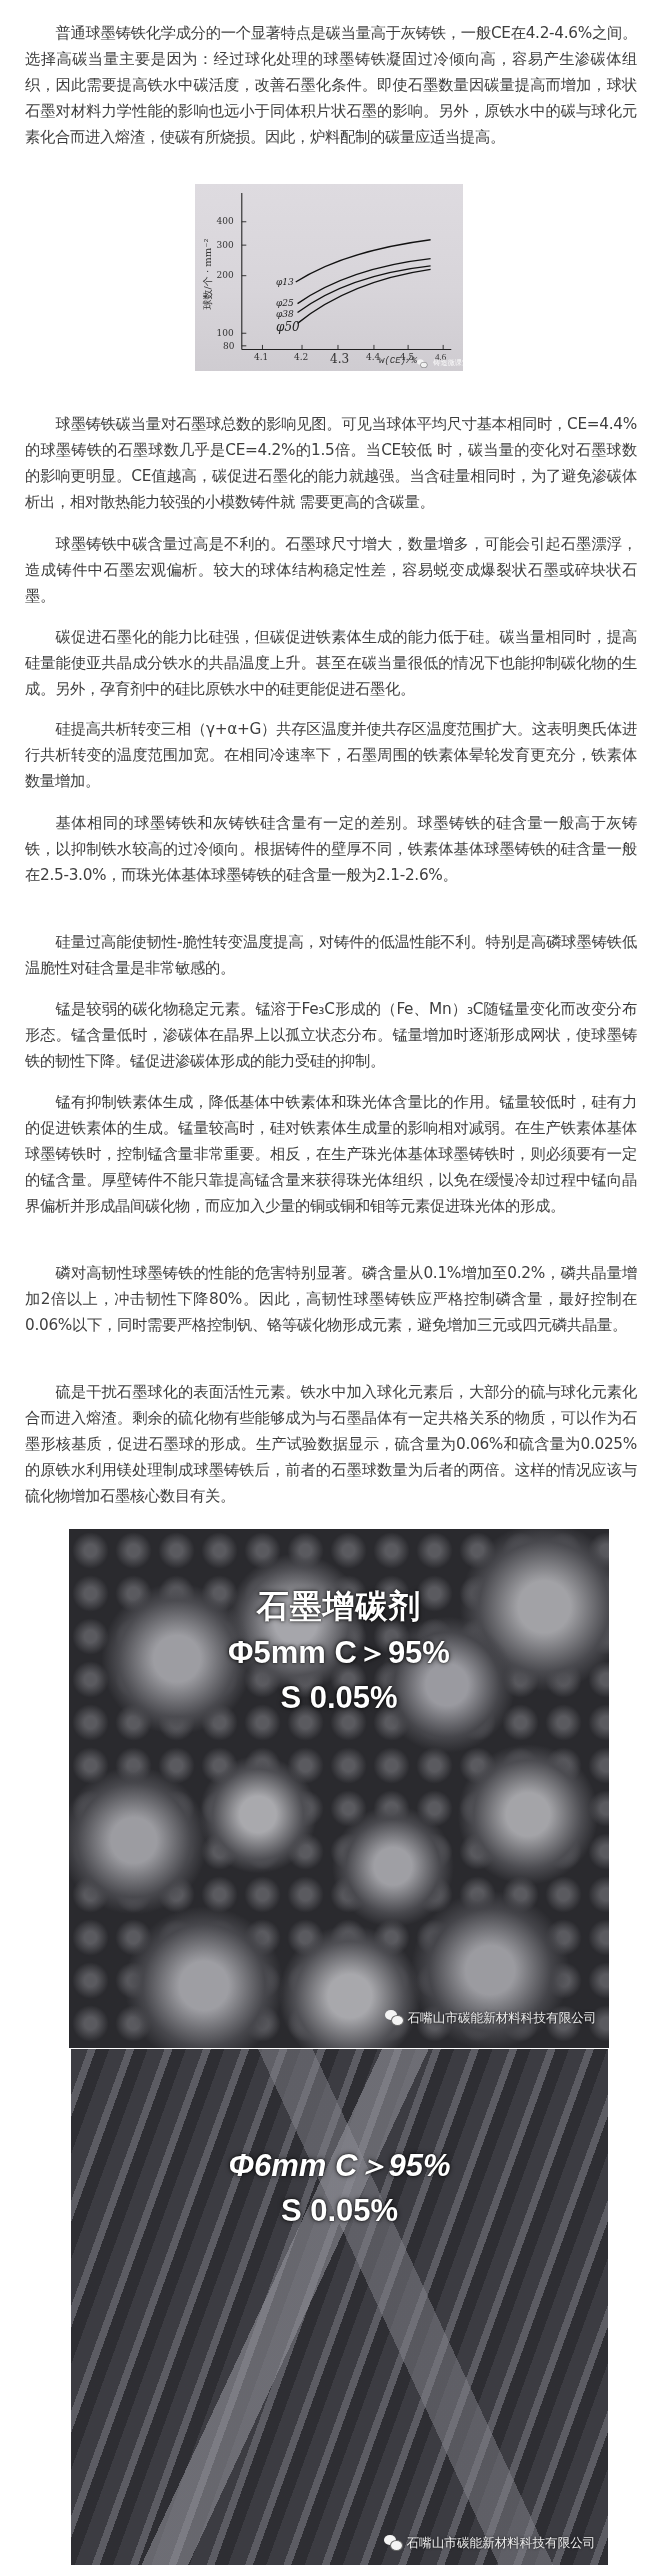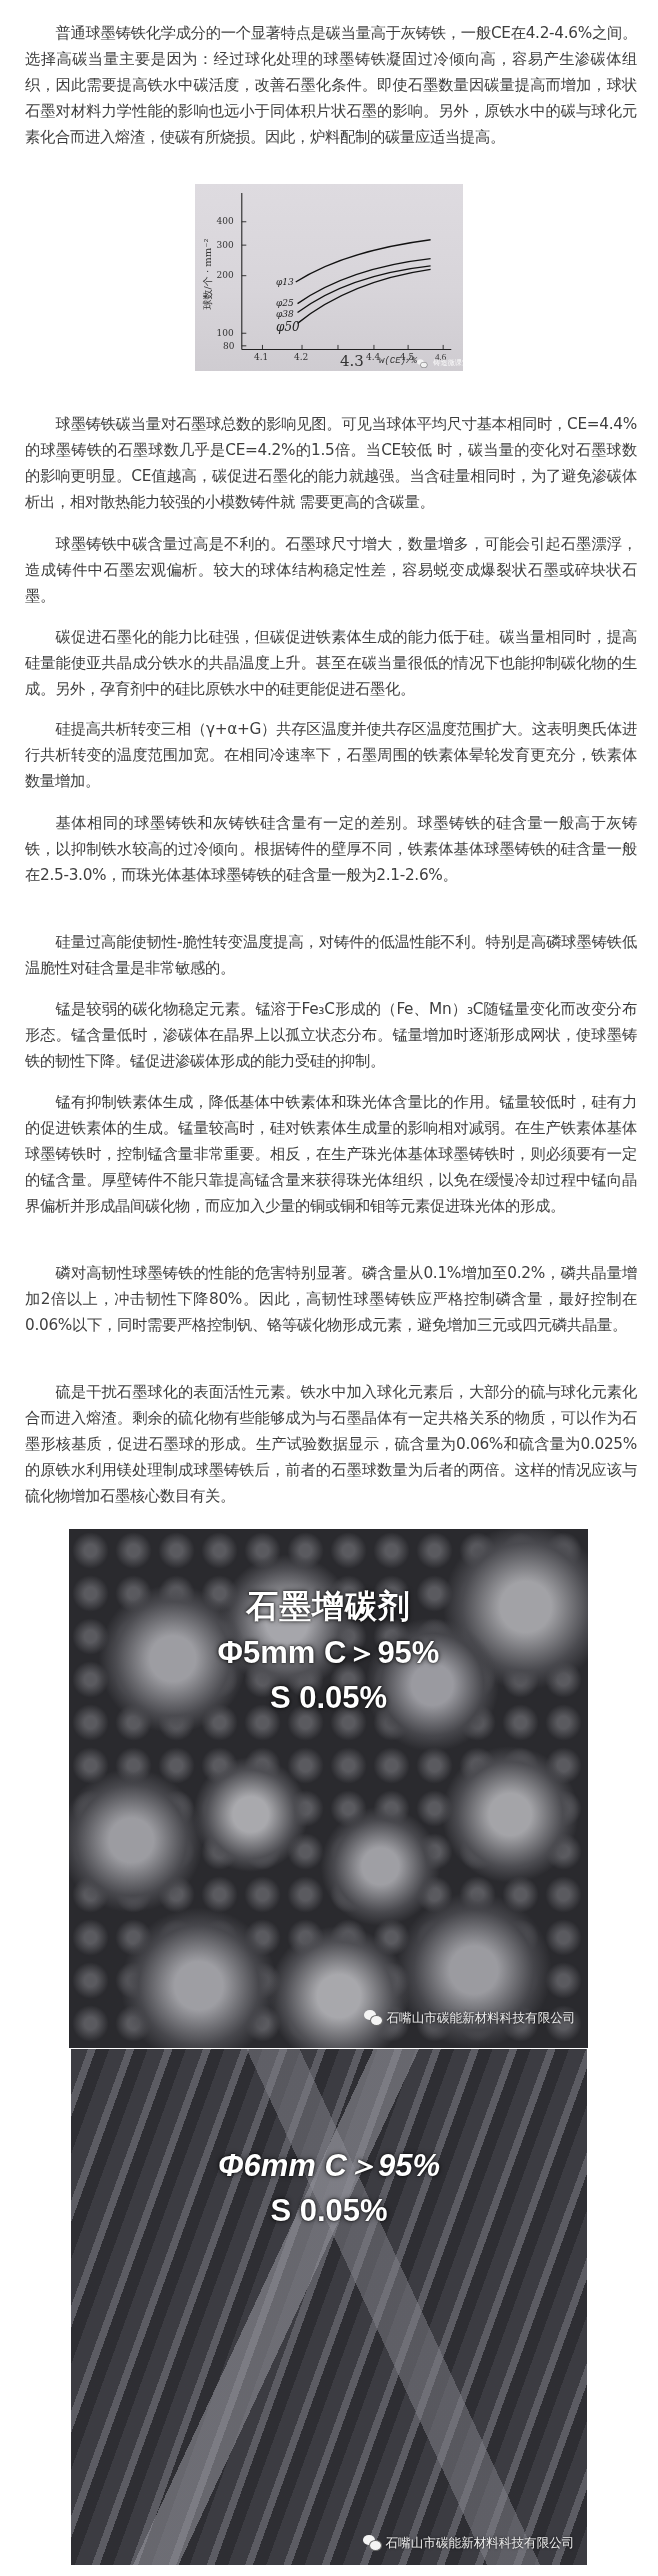--- a/index.html
+++ b/index.html
@@ -46,20 +46,21 @@
   .chart-fig .wm {
     position: absolute; left: 218px; top: 172px;
     font-size: 7.2px; color: #ffffff; opacity: 0.9; white-space: nowrap;
   }
 
   
   .photo {
     position: absolute;
     overflow: hidden;
     background-color: #3a3a3e;
+    padding-left: 21px;
   }
   .photo.balls {
     left: 69px; top: 1529px; width: 519px; height: 519px;
     background-image:
       radial-gradient(circle at 20% 25%, #9d9da2 0 4%, #4b4b50 10%, transparent 13%),
       radial-gradient(circle at 42% 18%, #a6a6ab 0 4%, #505055 10%, transparent 13%),
       radial-gradient(circle at 70% 30%, #9a9aa0 0 4%, #46464b 10%, transparent 13%),
       radial-gradient(circle at 88% 15%, #a2a2a6 0 4%, #4a4a4f 10%, transparent 13%),
       radial-gradient(circle at 12% 60%, #9c9ca1 0 4%, #48484d 10%, transparent 13%),
       radial-gradient(circle at 35% 55%, #a9a9ad 0 4%, #4e4e53 10%, transparent 13%),
@@ -141,21 +142,21 @@
     <span class="ylab">球数/个 · mm⁻²</span>
 
     <span style="position:absolute;left:21.6px;top:32px;font-family:'DejaVu Serif',serif;font-size:9px;color:#333;">400</span>
     <span style="position:absolute;left:21.6px;top:56px;font-family:'DejaVu Serif',serif;font-size:9px;color:#333;">300</span>
     <span style="position:absolute;left:21.6px;top:86px;font-family:'DejaVu Serif',serif;font-size:9px;color:#333;">200</span>
     <span style="position:absolute;left:21.6px;top:144px;font-family:'DejaVu Serif',serif;font-size:9px;color:#333;">100</span>
     <span style="position:absolute;left:28px;top:157px;font-family:'DejaVu Serif',serif;font-size:9px;color:#333;">80</span>
 
     <span style="position:absolute;left:59px;top:168px;font-family:'DejaVu Serif',serif;font-size:9px;color:#333;">4.1</span>
     <span style="position:absolute;left:99px;top:168px;font-family:'DejaVu Serif',serif;font-size:9px;color:#333;">4.2</span>
-    <span style="position:absolute;left:145px;top:168px;font-family:'DejaVu Serif',serif;font-size:15px;color:#333;">4.3</span>
+    <span style="position:absolute;left:135px;top:168px;font-family:'DejaVu Serif',serif;font-size:12px;color:#333;">4.3</span>
     <span style="position:absolute;left:171px;top:168px;font-family:'DejaVu Serif',serif;font-size:9px;color:#333;">4.4</span>
     <span style="position:absolute;left:205px;top:168px;font-family:'DejaVu Serif',serif;font-size:9px;color:#333;">4.5</span>
     <span style="position:absolute;left:240px;top:168px;font-family:Liberation Serif, serif;font-size:9px;color:#333;">4.6</span>
 
     <span style="position:absolute;left:81px;top:93px;font-family:'DejaVu Serif',serif;font-size:9px;font-style:italic;color:#222;">φ13</span>
     <span style="position:absolute;left:81px;top:114px;font-family:'DejaVu Serif',serif;font-size:9px;font-style:italic;color:#222;">φ25</span>
     <span style="position:absolute;left:81px;top:125px;font-family:'DejaVu Serif',serif;font-size:9px;font-style:italic;color:#222;">φ38</span>
     <span style="position:absolute;left:81px;top:136px;font-family:'DejaVu Serif',serif;font-size:12px;font-style:italic;color:#222;">φ50</span>
 
     <span class="xlab">w(CE)/%</span>

